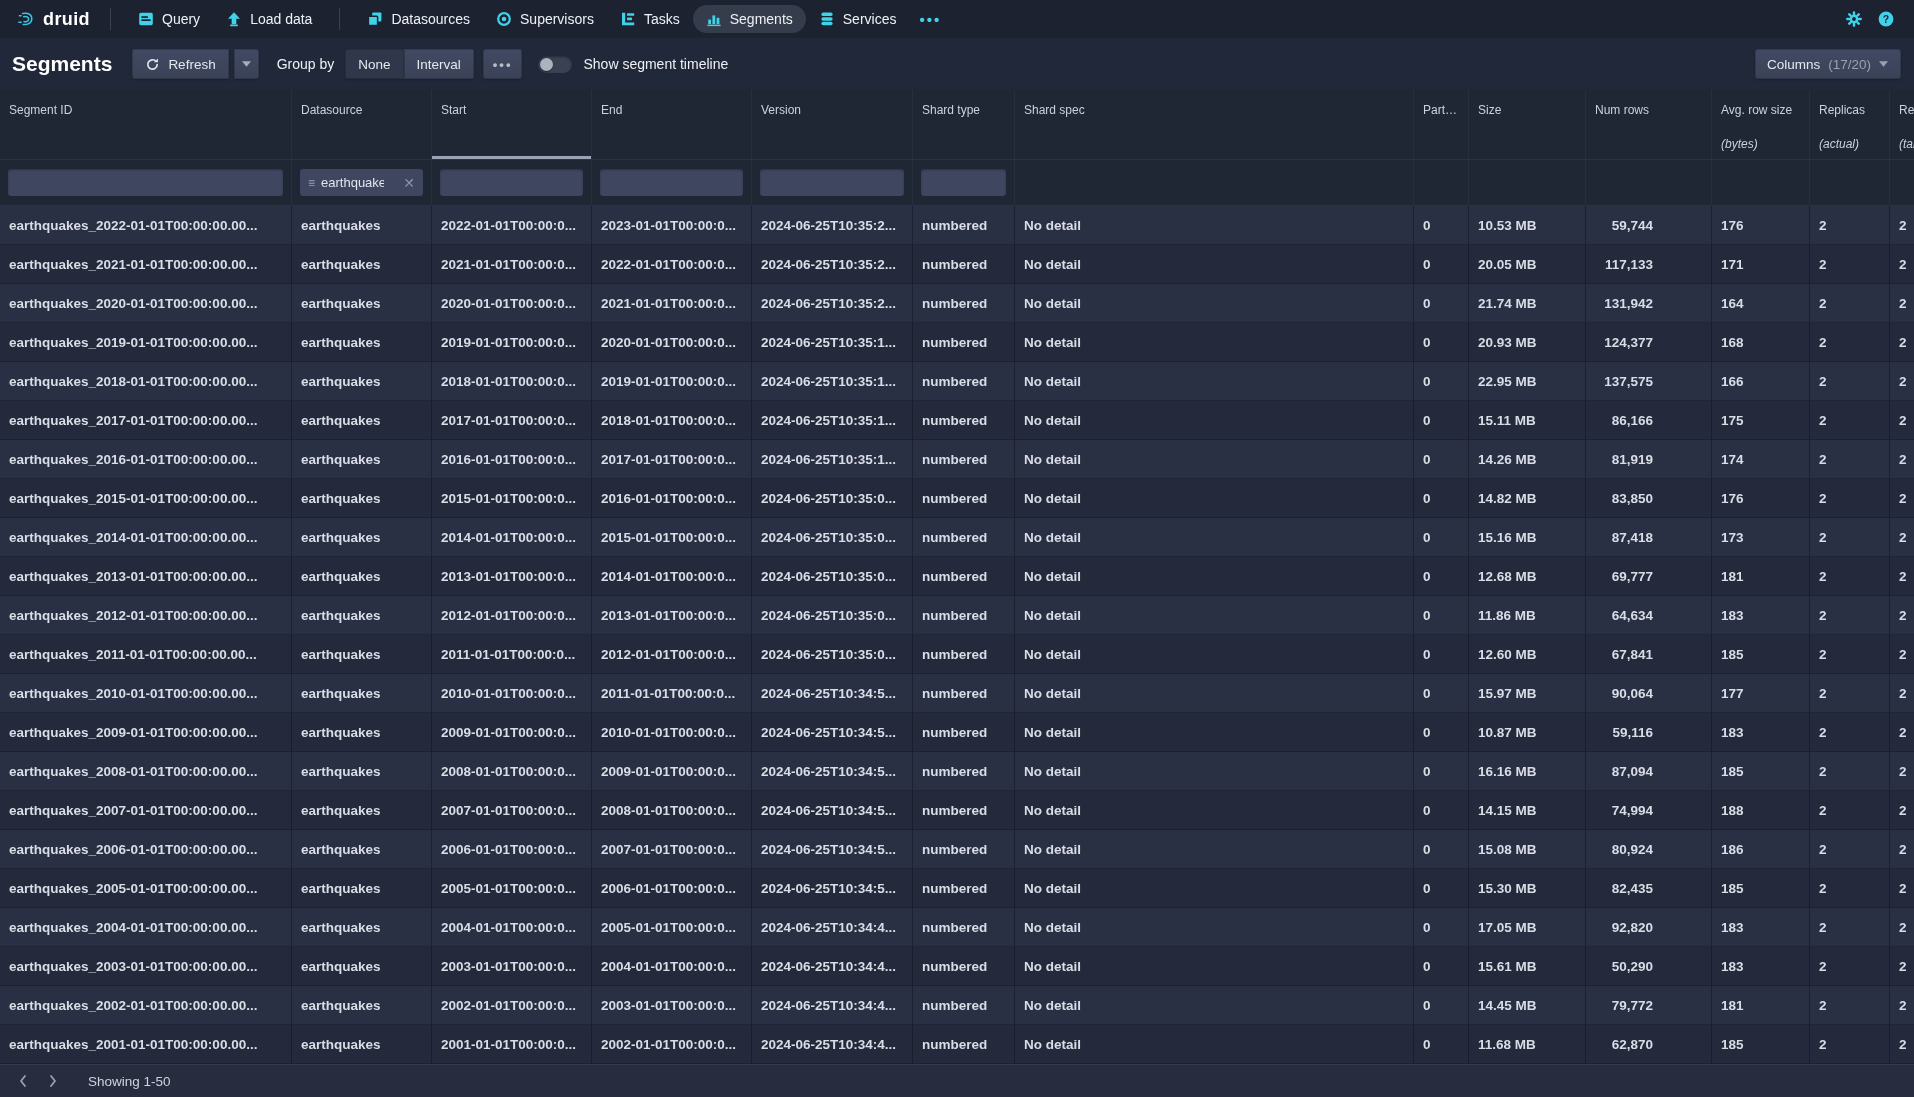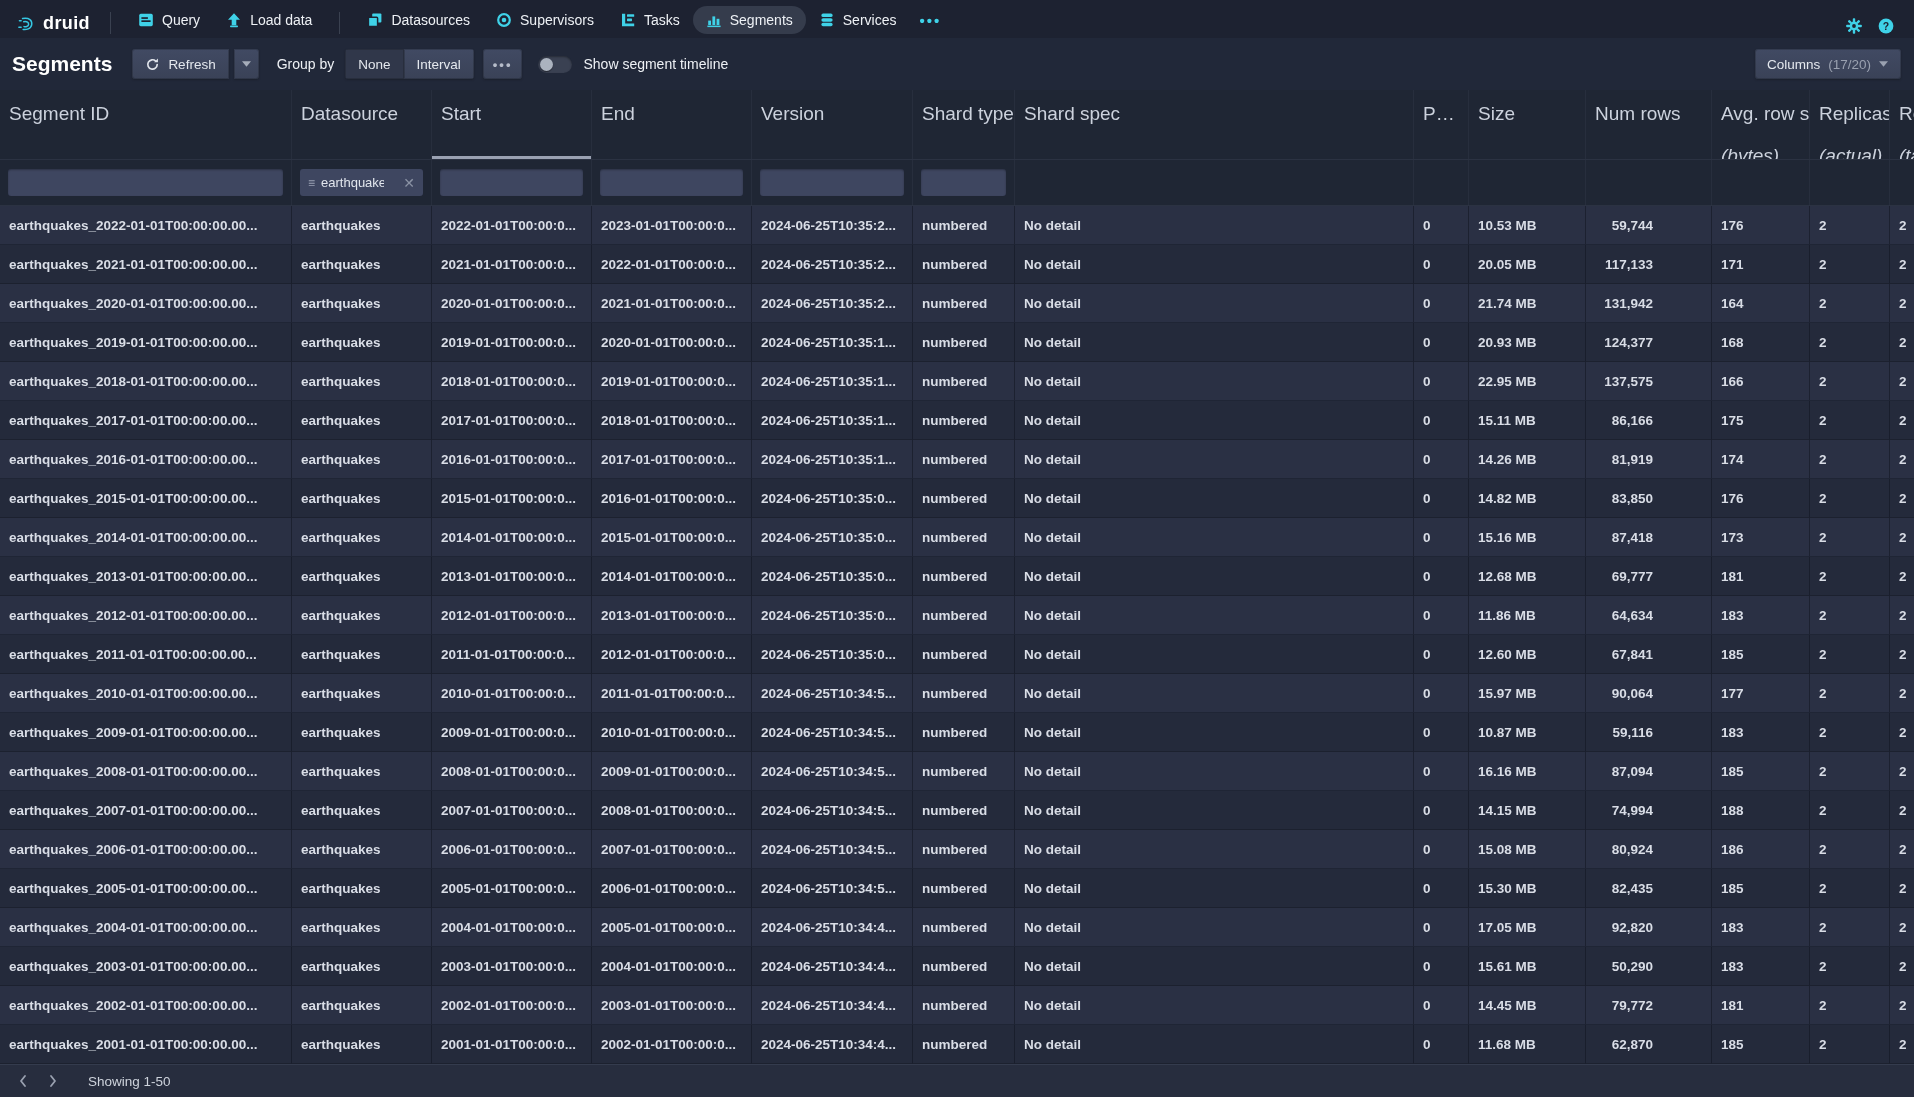--- a/index.html
+++ b/index.html
@@ -3,21 +3,21 @@
 <meta charset="utf-8">
 <style>
   * { margin:0; padding:0; box-sizing:border-box; }
   html,body { width:1914px; height:1097px; overflow:hidden; }
   body {
     background:#212839;
     font-family:"Liberation Sans","DejaVu Sans",sans-serif;
     color:#d9dde6;
   }
   
-  .nav { height:38px; background:#1d2231; display:flex; align-items:flex-end; padding:4px 14px; }
+  .nav { height:38px; background:#1d2231; display:flex; align-items:center; padding:11px 14px; }
   .logo { display:flex; align-items:center; gap:9px; margin:0 6px 0 4px; }
   .logo-text { color:#ffffff; font-size:18px; font-weight:600; letter-spacing:.4px; }
   .nav-sep { width:1px; height:22px; background:#3a4150; margin:0 14px; }
   .nav-item { display:flex; align-items:center; gap:8px; color:#eef1f5; font-size:14px;
               padding:6px 13px; border-radius:17px; cursor:pointer; white-space:nowrap; }
   .nav-item.active { background:#353c4c; }
   .nav-more { padding:6px 10px; }
   .nav-spacer { flex:1; }
   .nav-right { display:flex; align-items:center; gap:16px; padding-right:6px; }
   .icon16 { width:16px; height:16px; display:block; }
@@ -43,21 +43,21 @@
   .switch { margin-left:16px; width:34px; height:17px; border-radius:9px; background:#3a4152;
             position:relative; cursor:pointer; box-shadow:inset 0 1px 2px rgba(0,0,0,.35); }
   .switch .knob { position:absolute; left:2px; top:2px; width:13px; height:13px; border-radius:50%;
                   background:#abb3bf; box-shadow:0 1px 1px rgba(0,0,0,.4); }
   .switch-label { color:#eef1f5; font-size:14px; margin-left:11px; }
   .columns-btn { margin-left:auto; margin-right:3px;padding-left:12px; }
   .col-count { color:#9aa1b0; }
   .caret-glyph { width:9px; height:6px; display:block; }
   
   .thead { height:70px; background:#1f2634; display:flex; border-bottom:1px solid #2b3242; }
-  .th { flex:none; padding:13px 9px 0; color:#ccd2dd; font-size:19px; position:relative;
+  .th { flex:none; padding:13px 9px 0; color:#ccd2dd; font-size:12px; position:relative;
         border-right:1px solid #272e3d; overflow:hidden; white-space:nowrap; cursor:pointer; }
   .th .sub { display:block; font-style:italic; margin-top:20px; }
   .th.sorted::after { content:""; position:absolute; left:0; right:0; bottom:0; height:3px; background:#9aa1b2; }
   .frow { height:46px; background:#1f2634; display:flex; border-bottom:1px solid #2b3242; }
   .fc { flex:none; height:100%; padding:0 8px; border-right:1px solid #272e3d;
         display:flex; align-items:center; }
   .filter-input { width:100%; height:27px; background:#3e4660; border:none; border-radius:3px;
                   box-shadow:inset 0 1px 2px rgba(0,0,0,.3); color:#e6e9ef; font-size:13px;
                   padding:0 8px; outline:none; font-family:inherit; }
   .chip { display:flex; align-items:center; gap:6px; background:#3e4660; border-radius:3px;

